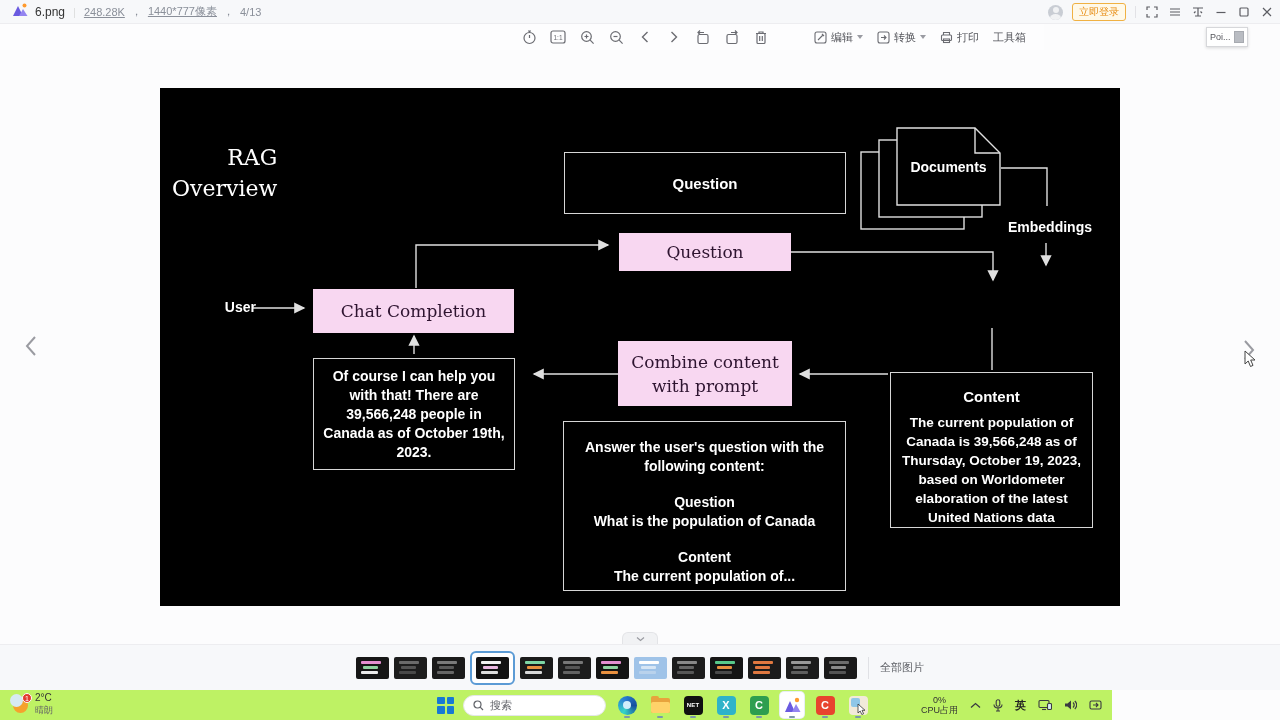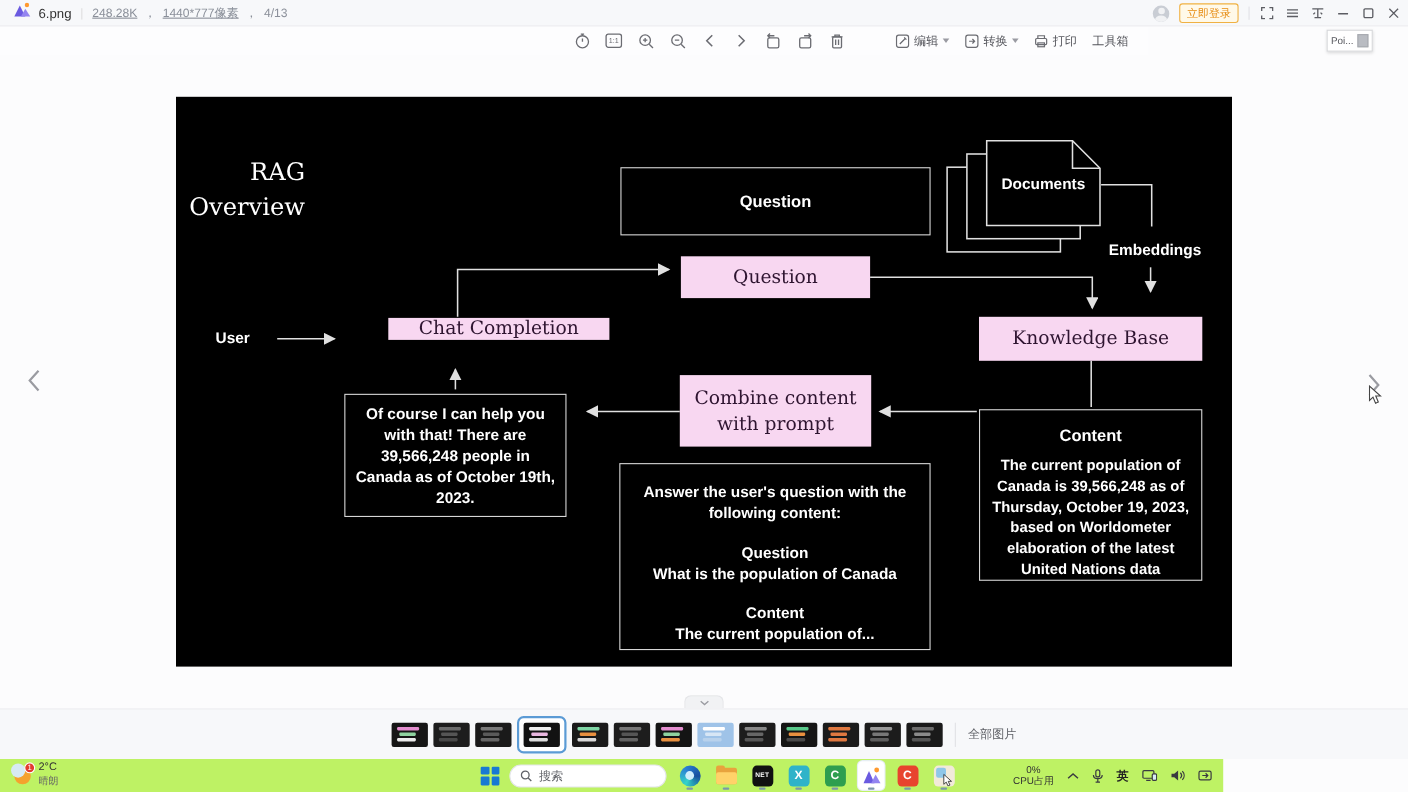--- a/index.html
+++ b/index.html
@@ -39,23 +39,23 @@
   .dg { position:absolute; color:#fff; }
   .serif { font-family:"DejaVu Serif", serif;text-align:right; }
   .rag-title { left:12px; top:54px; font-size:22px; line-height:31px; color:#fff; }
   .outline-box { border:1px solid #d6d6d6; background:#000; text-align:center; }
   .pink-box { background:#f8d7f1; color:#2e1430; display:flex; align-items:center; justify-content:center; text-align:center; font-size:17px; }
   .q-top { left:404px; top:64px; width:282px; height:62px; display:flex; flex-direction:column; justify-content:center; gap:3px; }
   .q-top .h { font-size:15px; font-weight:700; }
   .q-top .b { font-size:15px; font-weight:600; }
   .docs-label { left:737px; top:71px; width:103px; text-align:center; font-size:14px; font-weight:700; }
   .embeddings { left:838px; top:131px; width:104px; text-align:center; font-size:14px; font-weight:600; }
-  .user-label { left:36px; top:211px; width:60px; text-align:left; font-size:14px; font-weight:600; }
+  .user-label { left:36px; top:211px; width:60px; text-align:right; font-size:14px; font-weight:600; }
   .pb-question { left:459px; top:145px; width:172px; height:38px; }
-  .pb-chat { left:153px; top:201px; width:201px; height:20px;margin-left:40px; }
+  .pb-chat { left:153px; top:201px; width:201px; height:44px; }
   .pb-kb { left:730px; top:200px; width:203px; height:40px; }
   .pb-combine { left:458px; top:253px; width:174px; height:65px; flex-direction:column; line-height:24px; }
   .ofcourse { left:153px; top:270px; width:202px; height:112px; display:flex; align-items:center; justify-content:center; padding:8px; font-size:14px; font-weight:700; line-height:19px; }
   .answer { left:403px; top:333px; width:283px; height:170px; padding:16px 14px; font-size:14px; line-height:19px; font-weight:600; }
   .answer .hd { font-weight:700; margin-top:17px; }
   .content-box { left:730px; top:284px; width:203px; height:156px; padding:14px 8px; font-size:13.5px; line-height:19px; font-weight:600; }
   .content-box .hd { font-size:15px; font-weight:700; margin-bottom:7px; }
 
   .nav-arrow { position:absolute; width:26px; height:26px; display:flex; align-items:center; justify-content:center; cursor:pointer; }
   .nav-left { left:18px; top:283px; }
@@ -311,21 +311,20 @@
     <div class="dg outline-box q-top">
       <div class="h">Question</div>
     </div>
 
     <div class="dg docs-label">Documents</div>
     <div class="dg embeddings">Embeddings</div>
     <div class="dg user-label">User</div>
 
     <div class="dg serif pink-box pb-question">Question</div>
     <div class="dg serif pink-box pb-chat">Chat Completion</div>
-    <div class="dg serif pink-box pb-kb">Knowledge Base</div>
     <div class="dg serif pink-box pb-combine">
       <div>Combine content</div>
       <div>with prompt</div>
     </div>
 
     <div class="dg outline-box ofcourse">
       <span>Of course I can help you with that! There are 39,566,248 people in Canada as of October 19th, 2023.</span>
     </div>
 
     <div class="dg outline-box answer">

